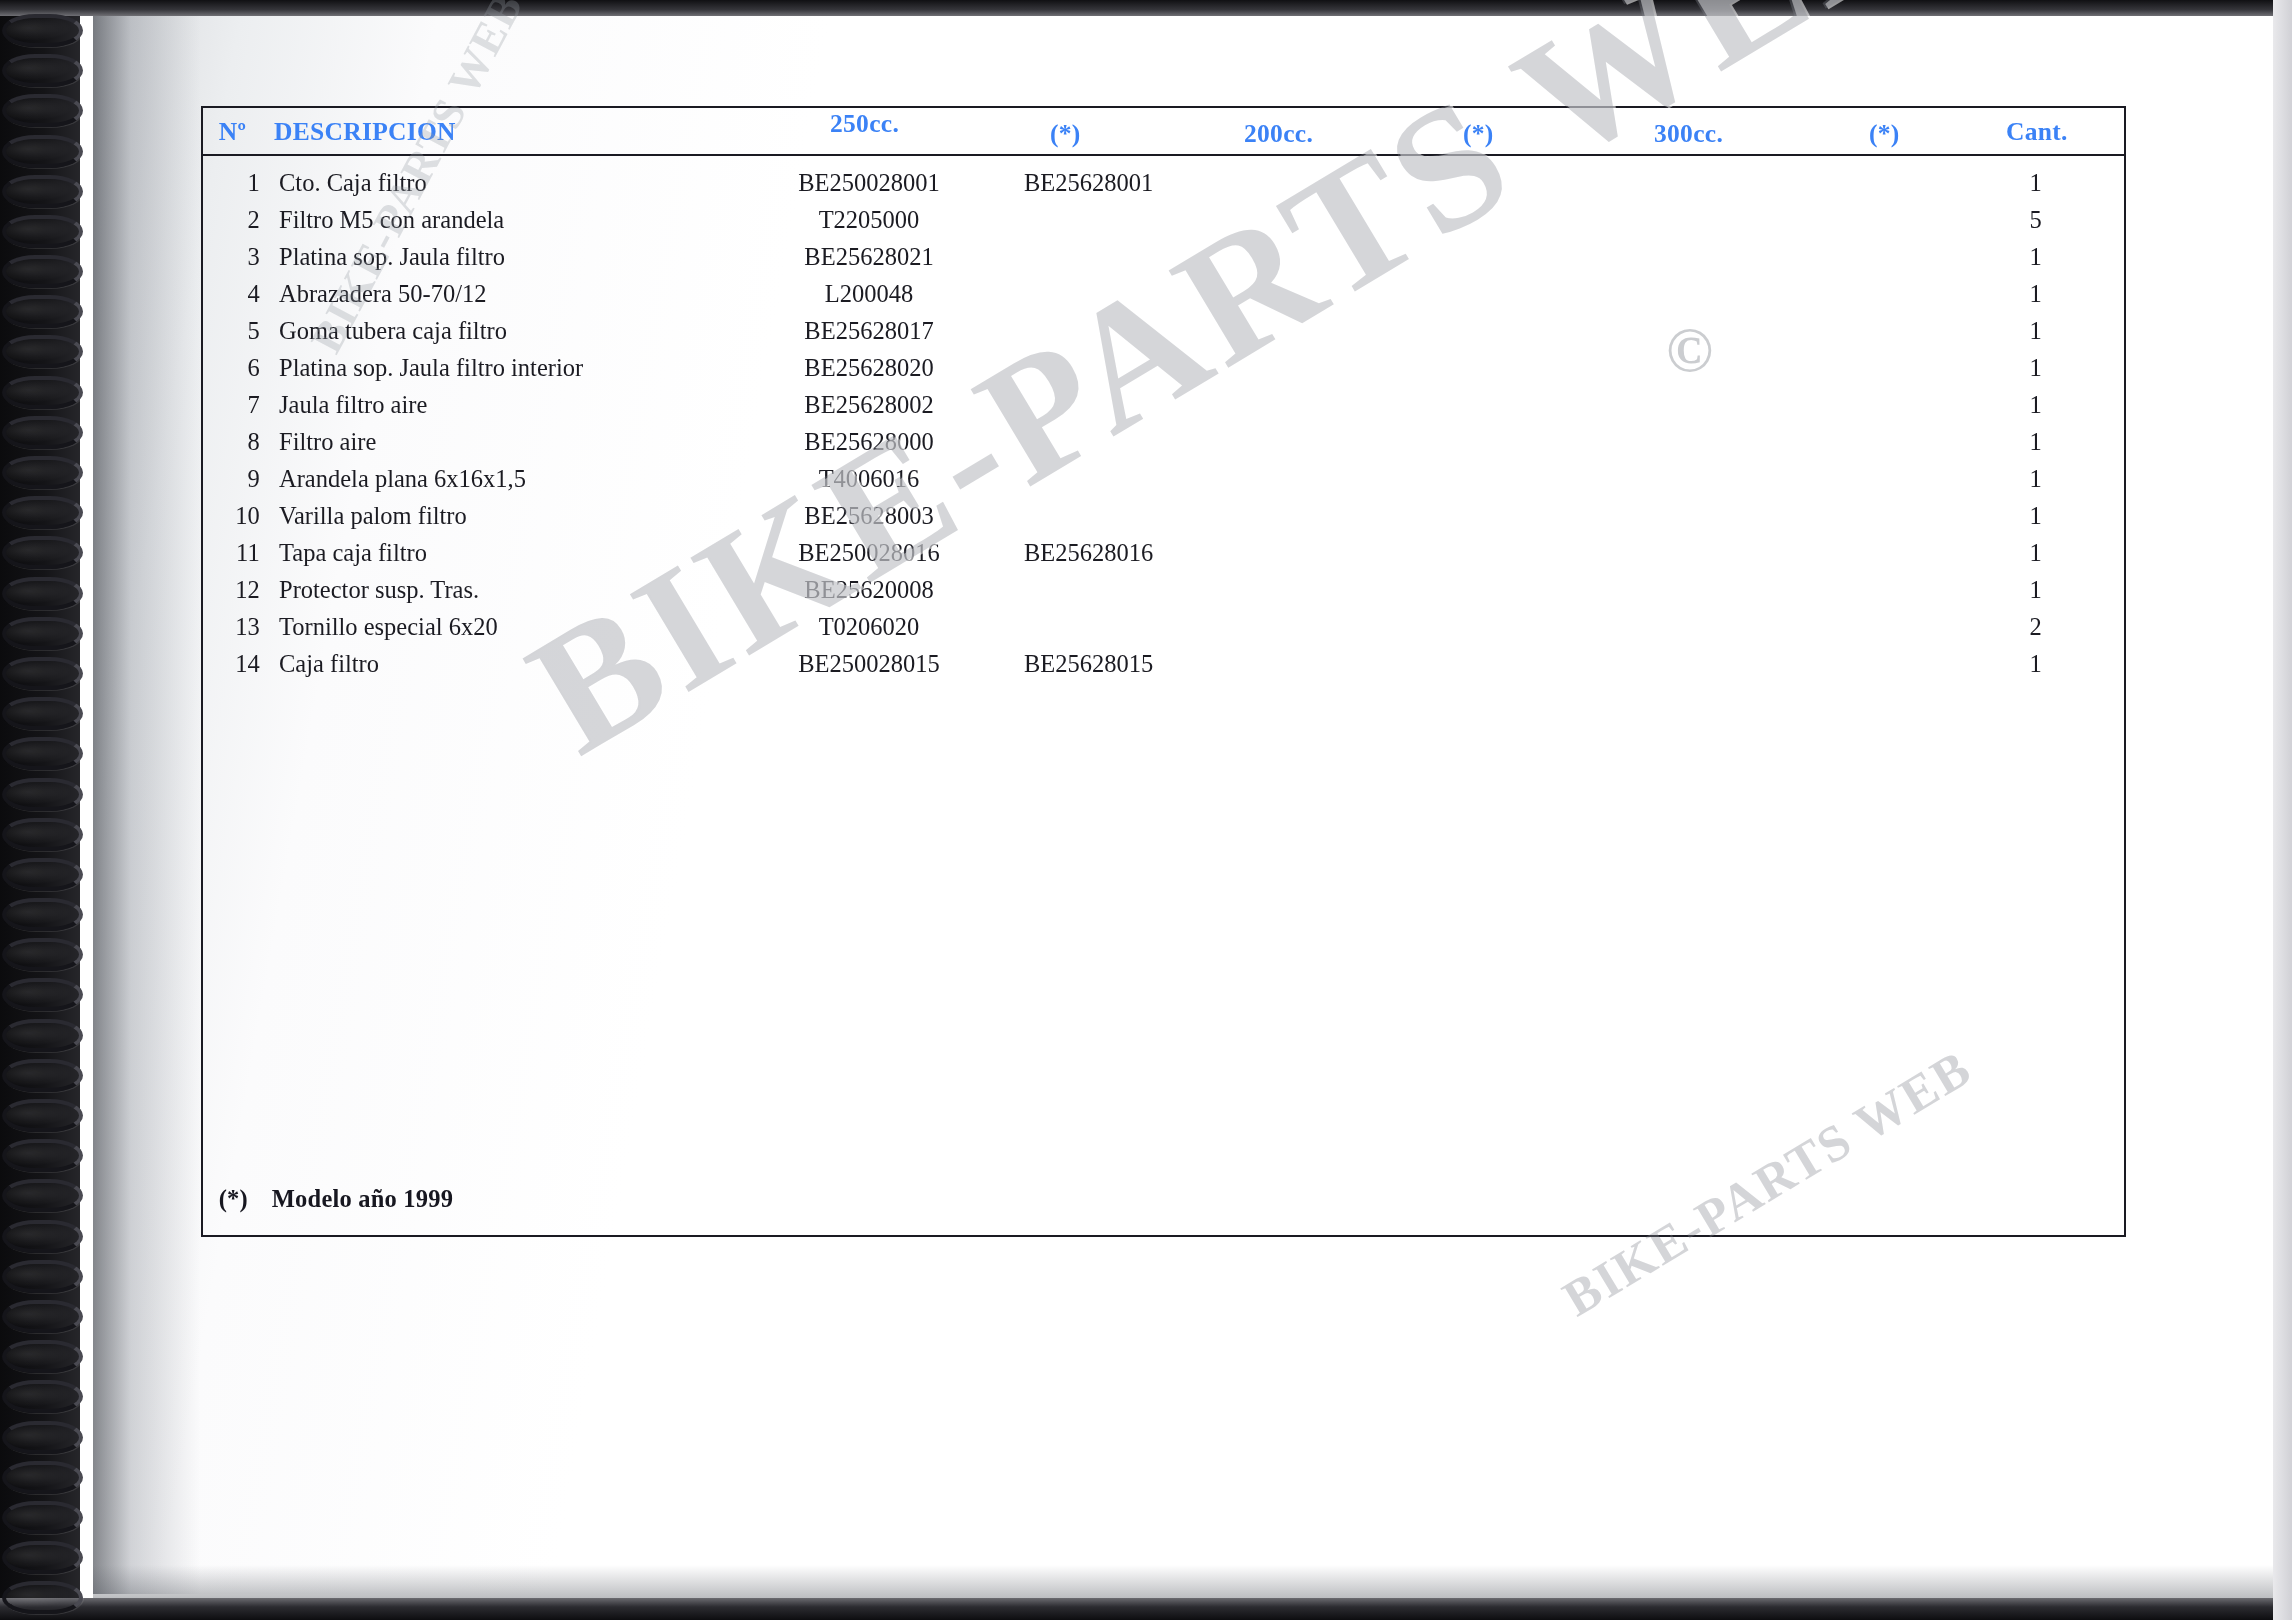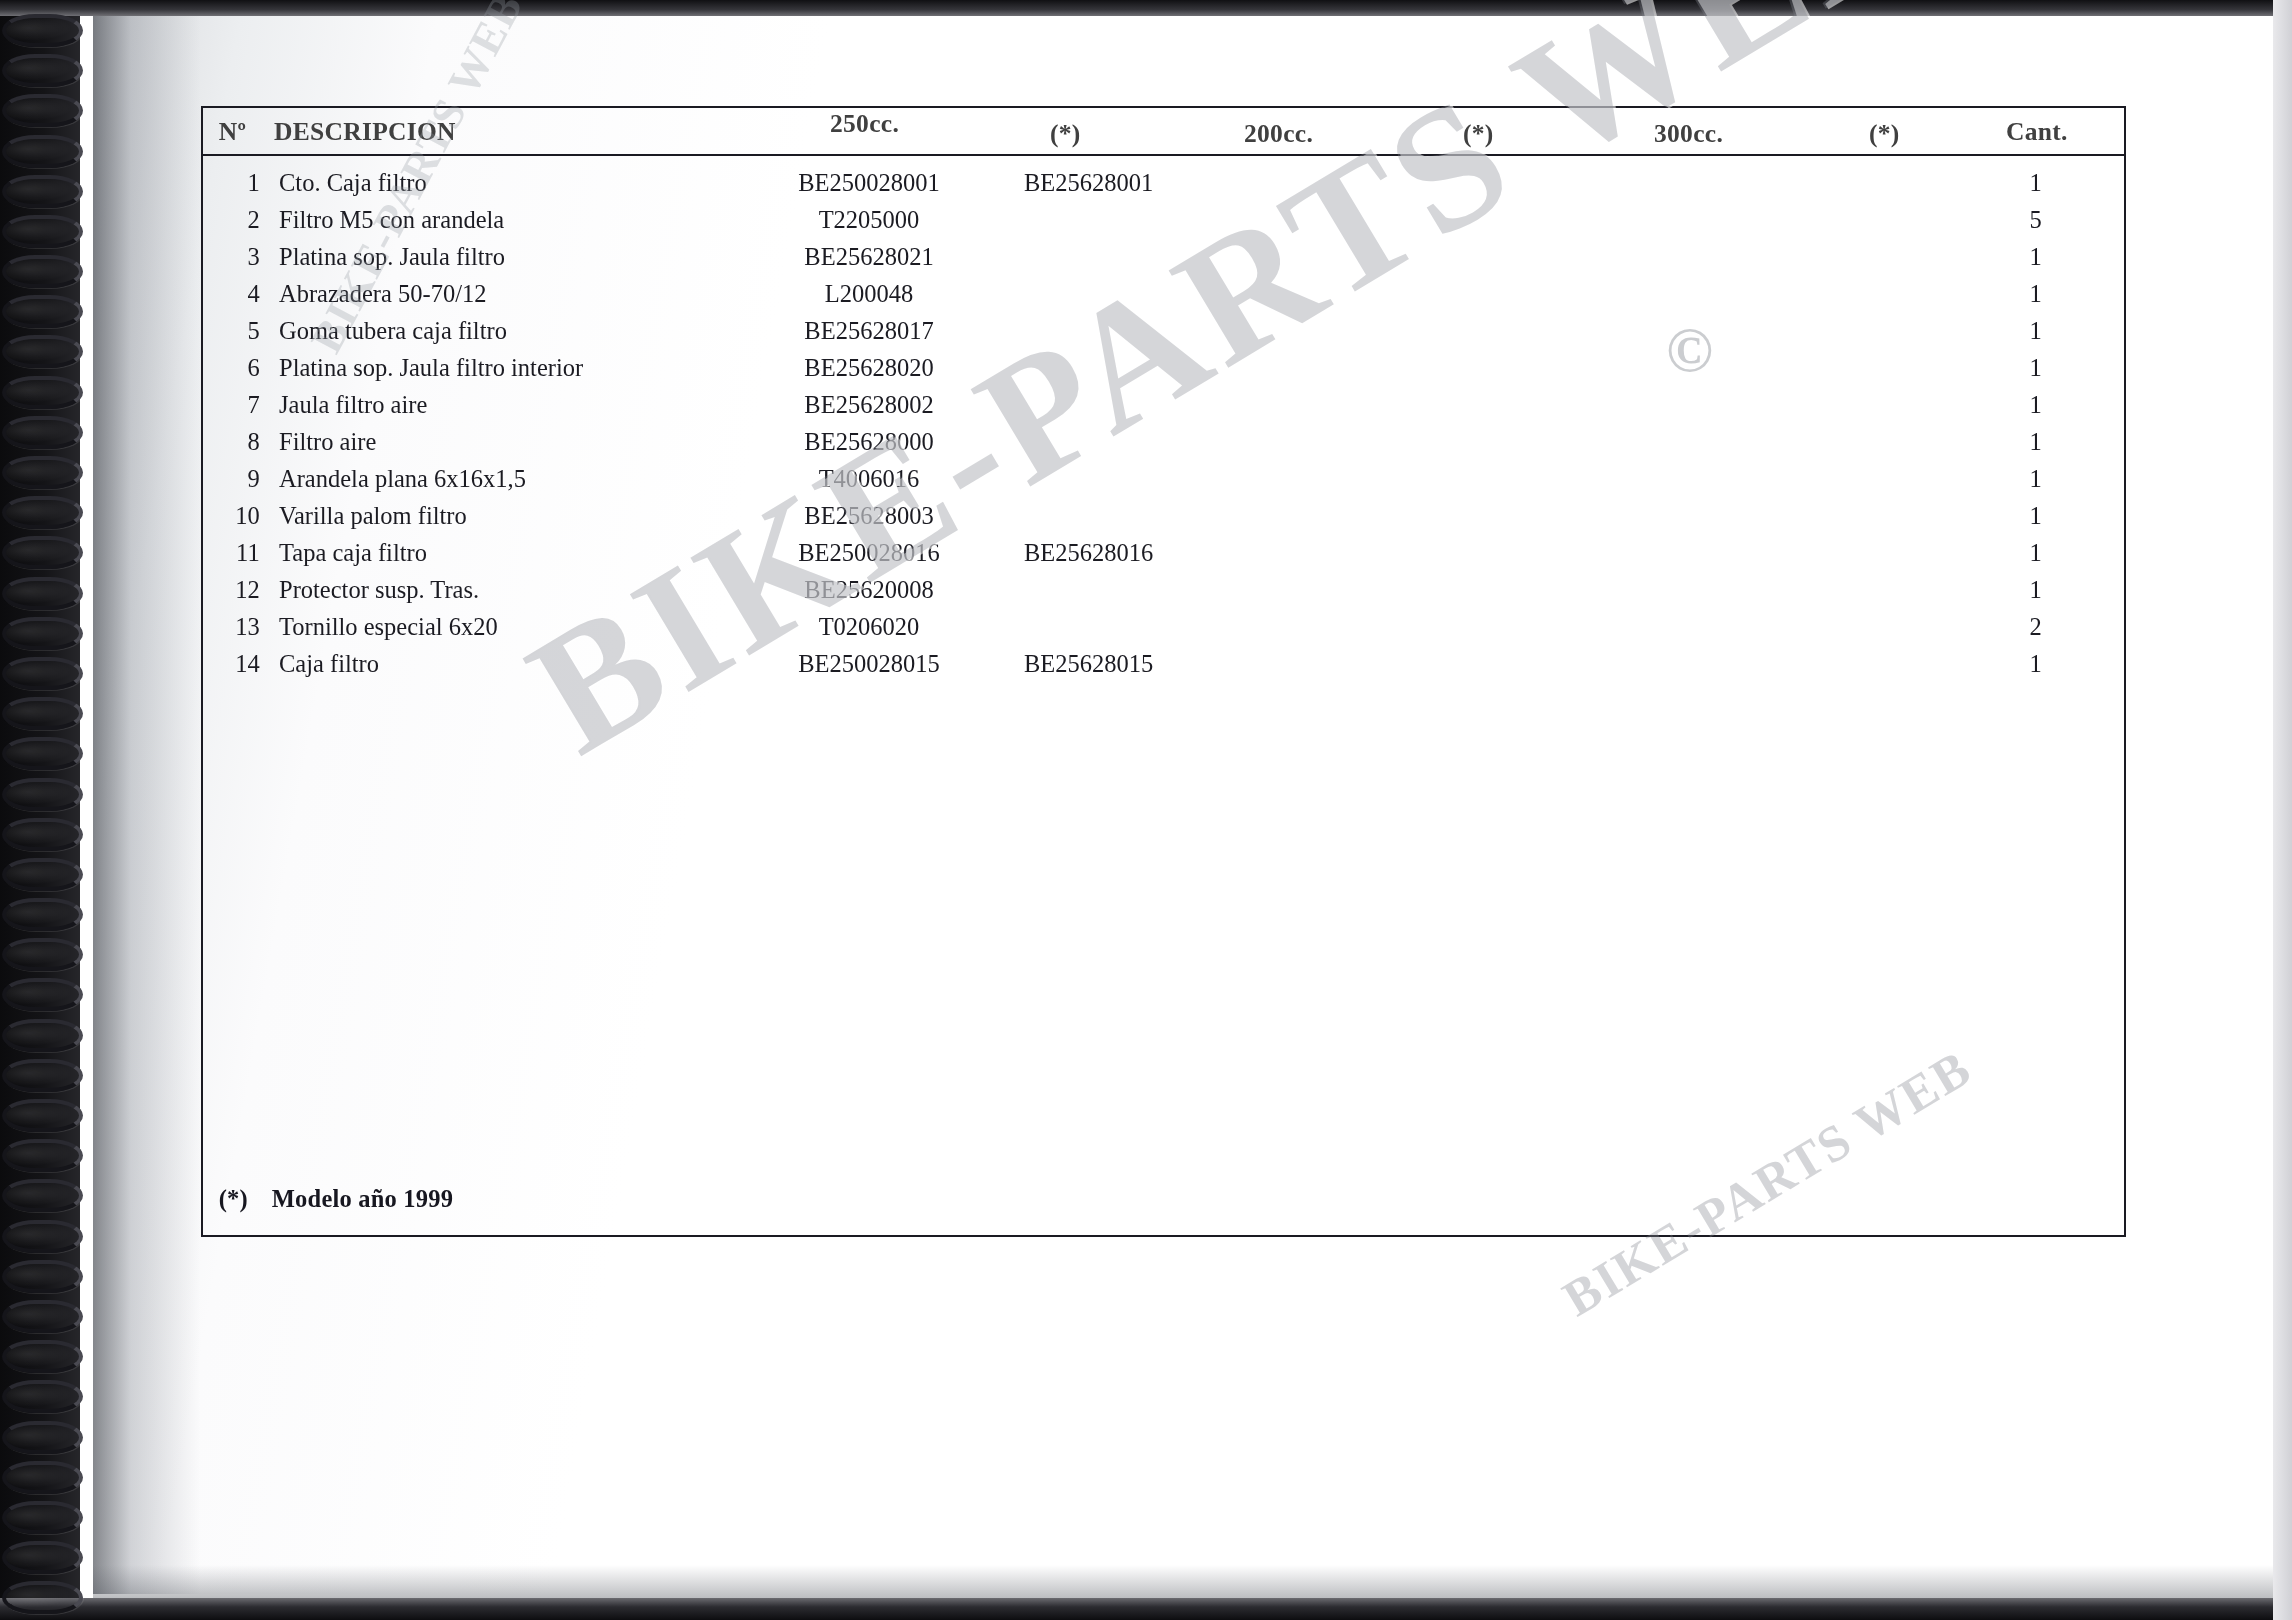--- a/index.html
+++ b/index.html
@@ -102,21 +102,21 @@
   
   .hdr {
     position: absolute;
     left: 0; right: 0; top: 0;
     height: 46px;
   }
   .hdr span {
     position: absolute;
     font-weight: bold;
     font-size: 25.5px;
-    color: #404040;
+    color: #3b82f6;
     white-space: nowrap;
     letter-spacing: 0.3px;
   }
   .h-no    { left: 15.7px;  top: 8.8px; }
   .h-desc  { left: 71px;  top: 8.8px; }
   .h-250   { left: 627px; top: 1px; }
   .h-s1    { left: 847px; top: 10.8px; }
   .h-200   { left: 1041px;top: 10.8px; }
   .h-s2    { left: 1260px;top: 10.8px; }
   .h-300   { left: 1451px;top: 10.8px; }

